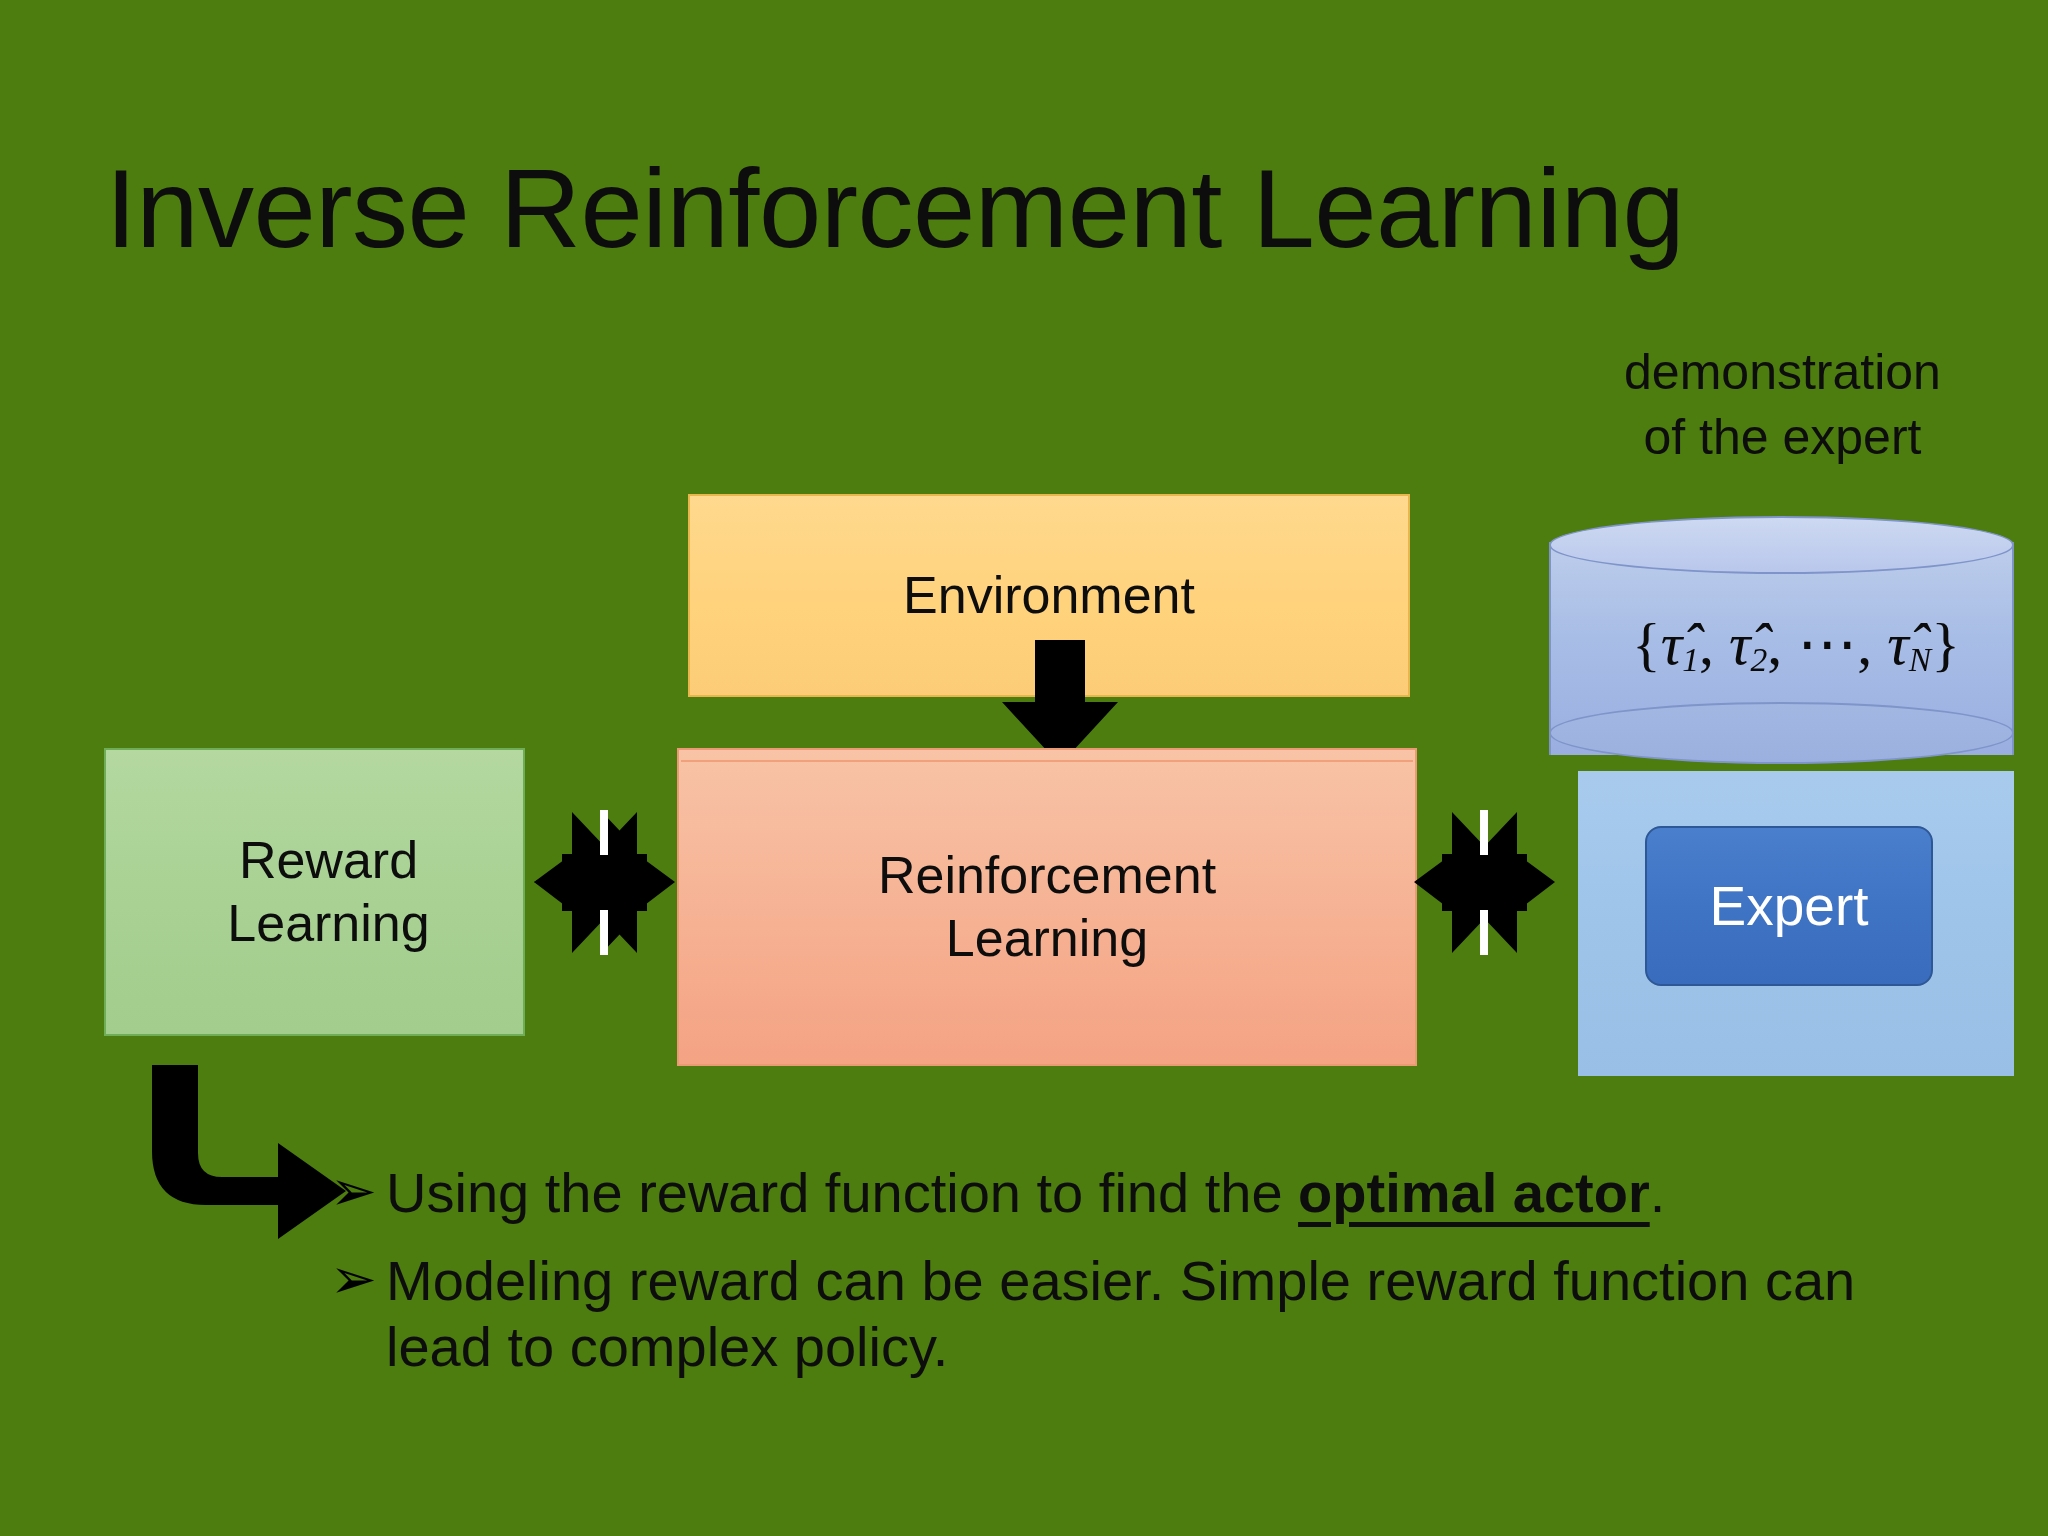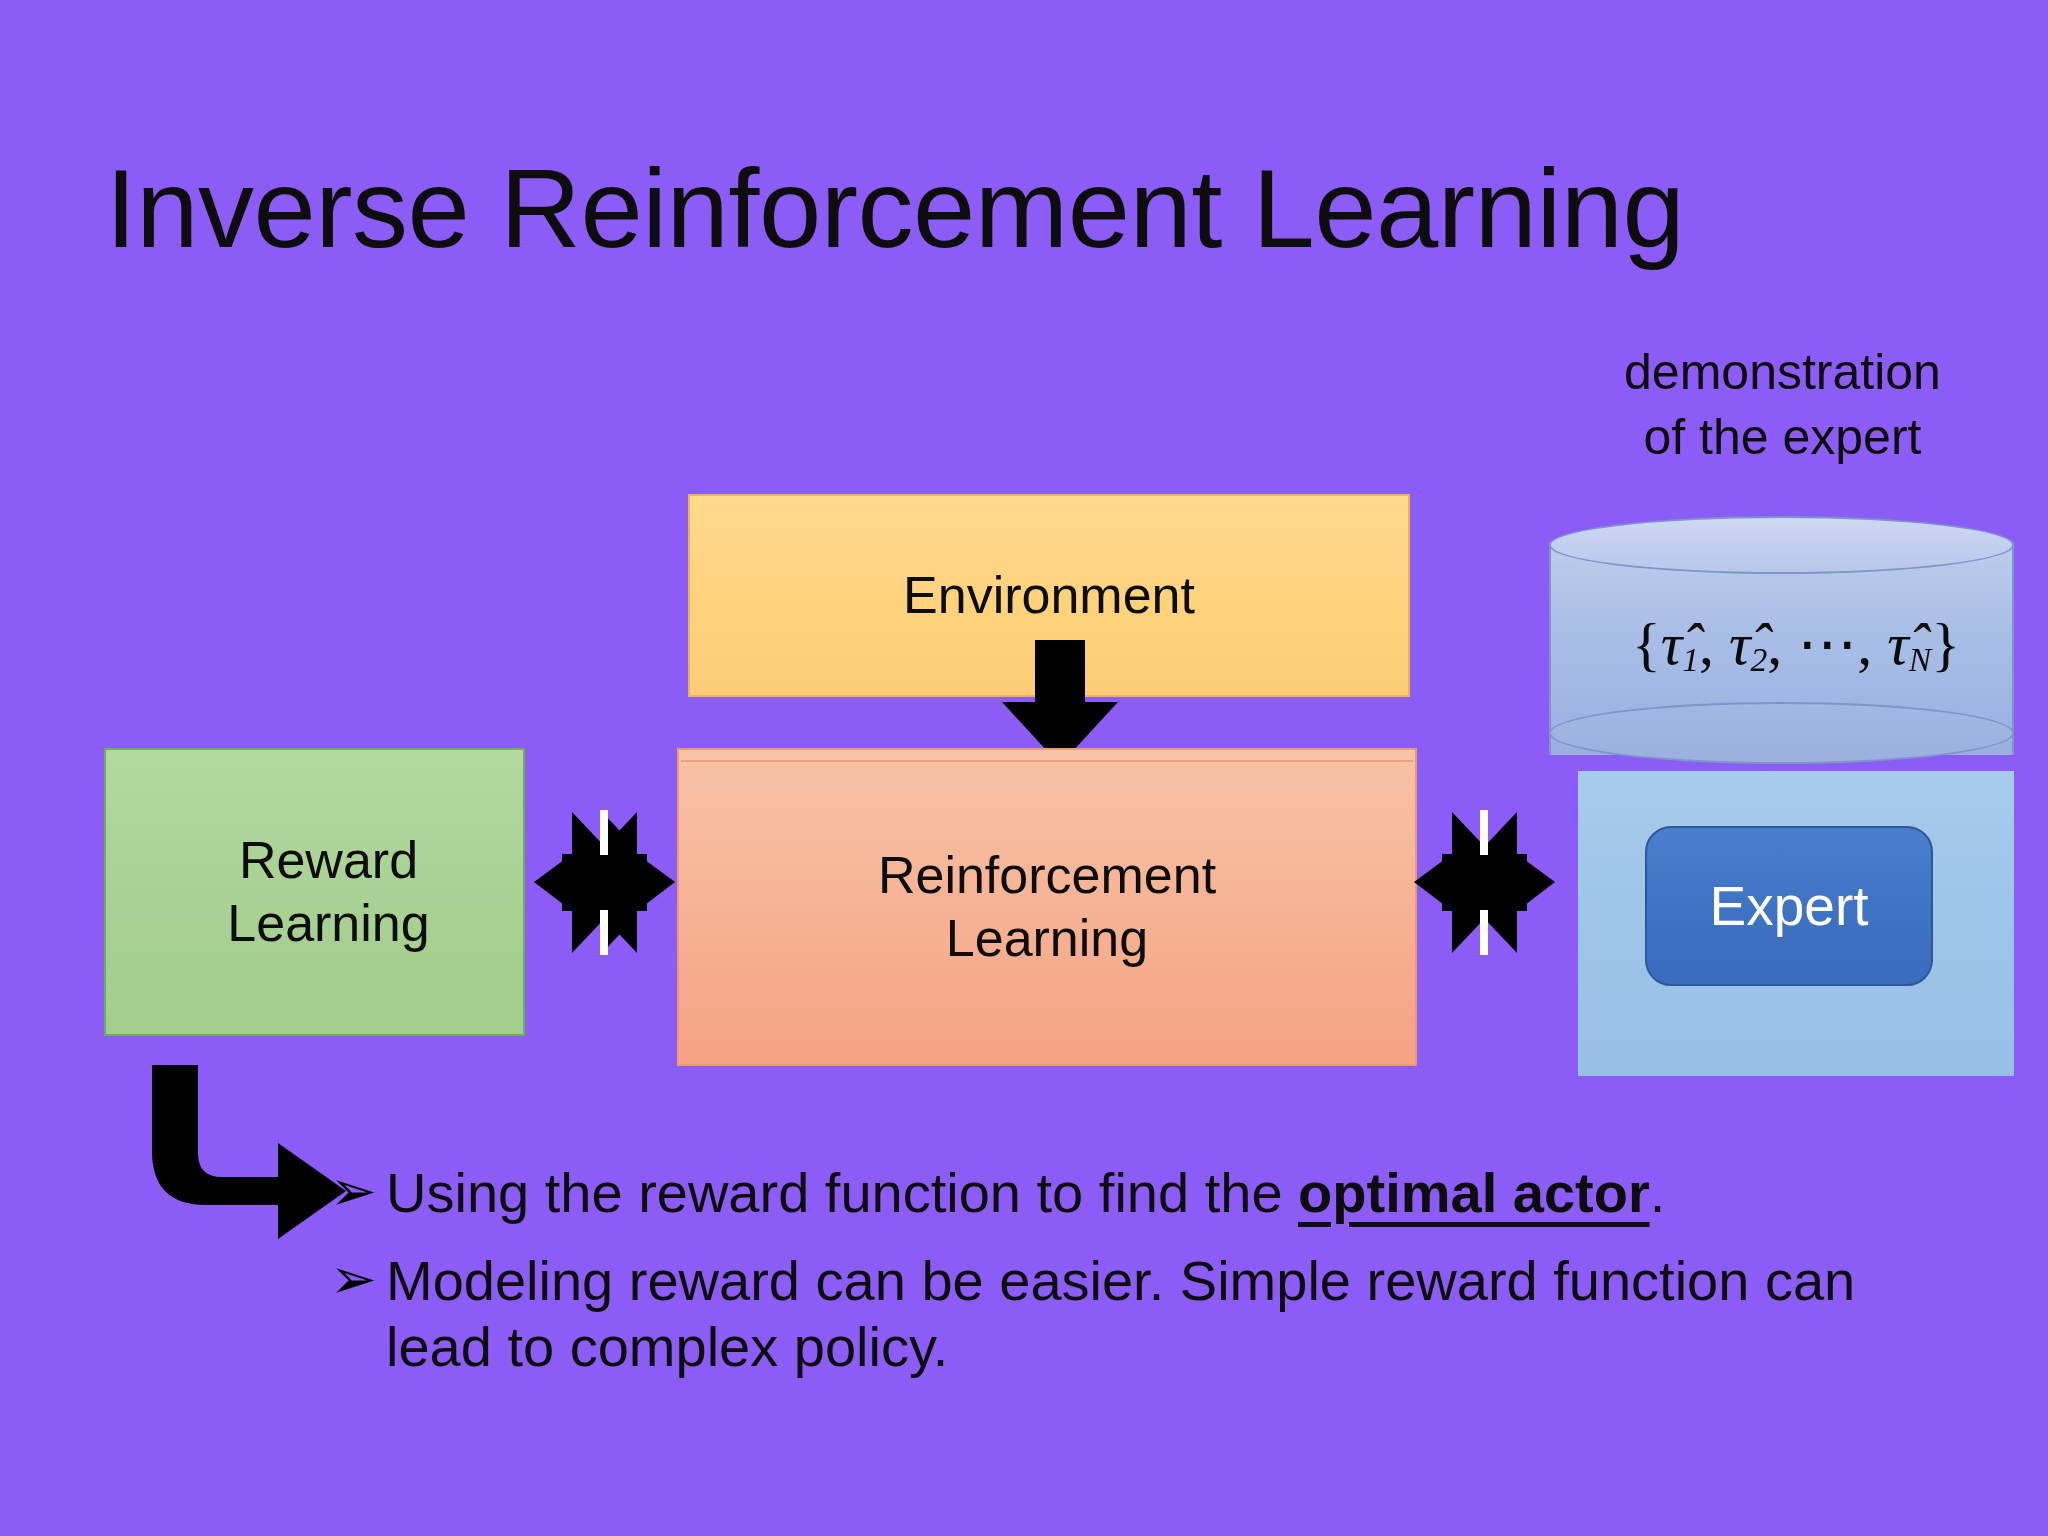--- a/index.html
+++ b/index.html
@@ -15,21 +15,21 @@
     overflow: hidden;
     font-family: "Liberation Sans", "DejaVu Sans", sans-serif;
     color: #000000;
   }
 
   #slide {
     position: absolute;
     left: 0; top: 0;
     width: 2048px;
     height: 1536px;
-    background: #8b5cf6;
+    background: #4d7c0f;
   }
 
   
   #title {
     position: absolute;
     left: 0;
     top: 150px;
     width: 1790px;
     text-align: center;
     font-size: 112px;
@@ -163,21 +163,21 @@
     font-style: italic;
   }
 
   
   #expert-box {
     position: absolute;
     left: 96px;
     top: 310px;
     width: 288px;
     height: 160px;
-    border-radius: 26px;
+    border-radius: 16px;
     background: linear-gradient(180deg, #4a7fcd 0%, #3f73c4 50%, #3a6cbd 100%);
     border: 2px solid #2e5795;
     box-sizing: border-box;
     display: flex;
     align-items: center;
     justify-content: center;
     color: #ffffff;
     font-size: 55px;
   }
 

